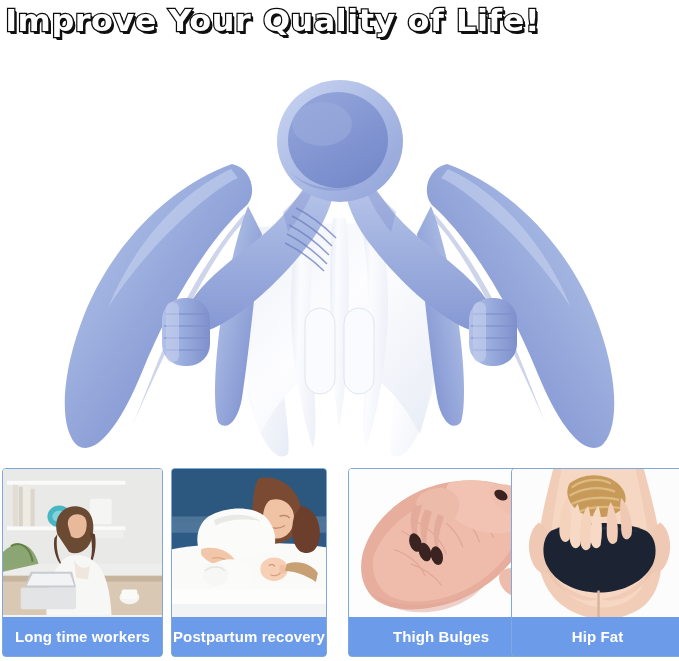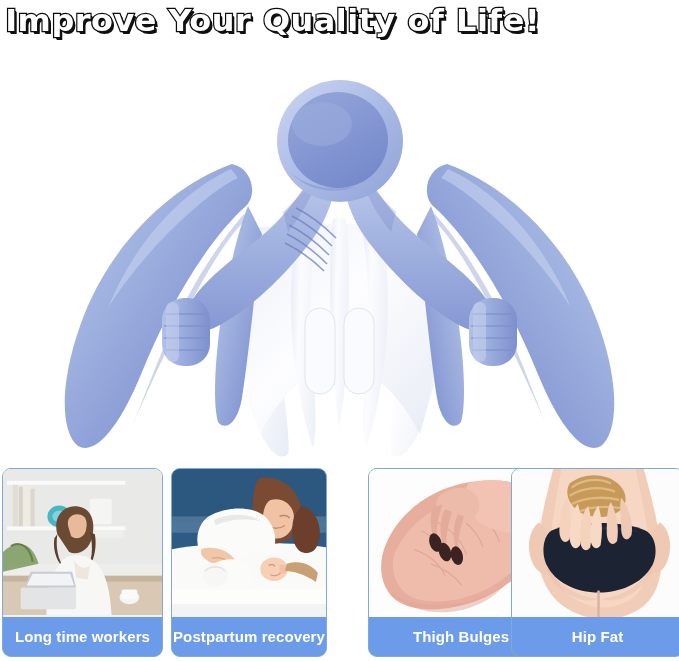--- a/index.html
+++ b/index.html
@@ -65,21 +65,21 @@
     left: 0; top: 468px;
     width: 679px;
     height: 192px;
     z-index: 30;
   }
   .tile {
     position: absolute;
     top: 0;
     height: 189px;
     border: 1.5px solid #7FA9DC;
-    border-radius: 9px;
+    border-radius: 4px;
     background: #84cc16;
     overflow: hidden;
     box-sizing: border-box;
   }
   .tile-photo {
     position: absolute;
     left: 0; top: 0;
     right: 0;
     height: 148px;
     overflow: hidden;
@@ -95,21 +95,21 @@
     justify-content: center;
     color: #ffffff;
     font-size: 15px;
     font-weight: 700;
     letter-spacing: 0.1px;
     white-space: nowrap;
   }
 
   .tile-1 { left: 2px;   width: 161px; }
   .tile-2 { left: 171px; width: 156px; }
-  .tile-3 { left: 368px; width: 186px; text-decoration: underline; }
+  .tile-3 { left: 348px; width: 186px; text-decoration: underline; }
   .tile-4 { left: 511px; width: 173px; }
 
   .scene { position: absolute; inset: 0; }
 </style>
 </head>
 <body>
 
 <div class="headline-band">
   <div class="headline">Improve Your Quality of Life!</div>
 </div>

